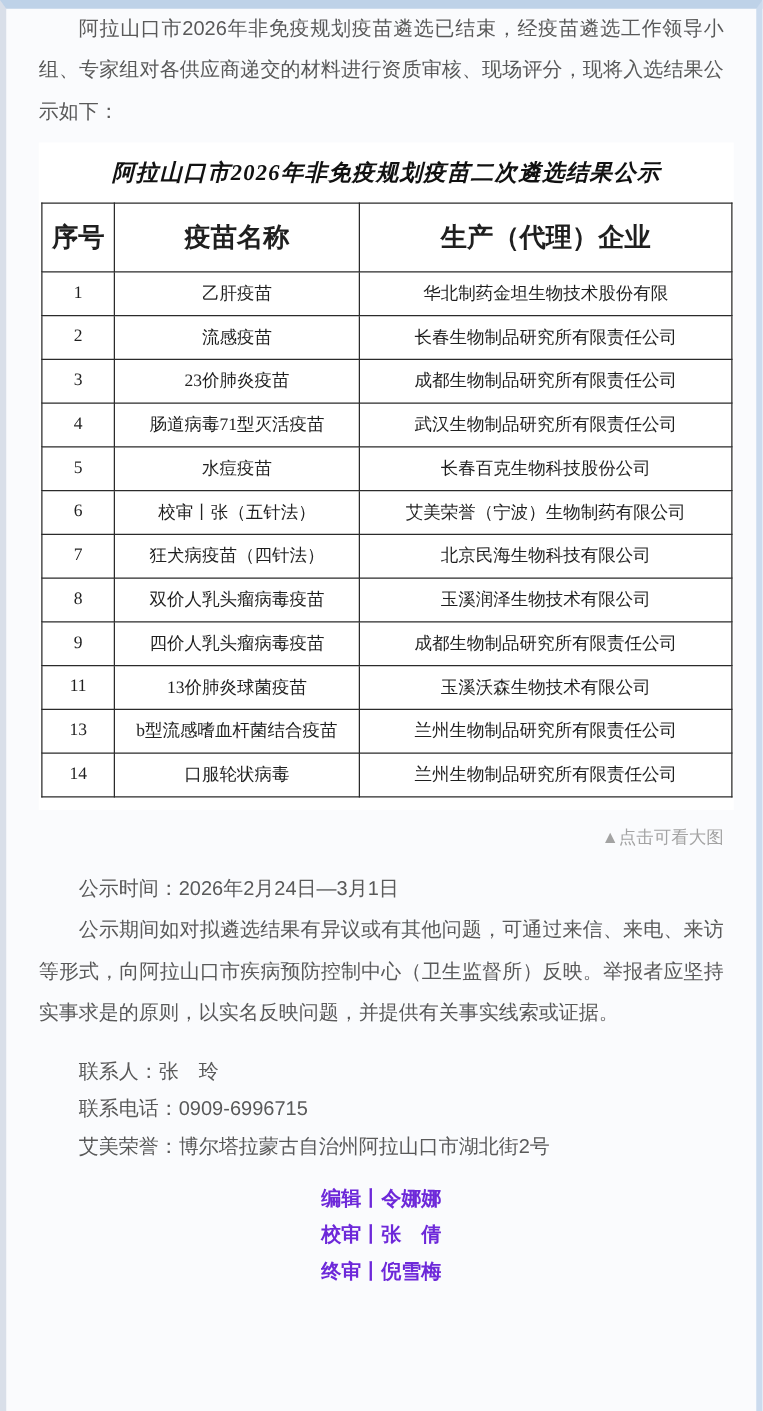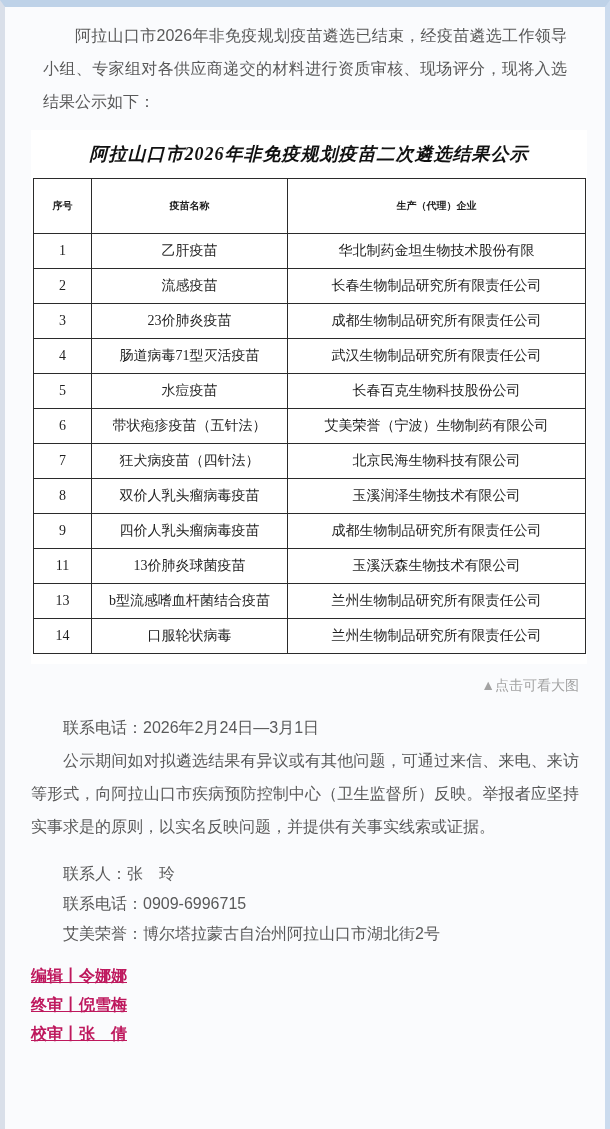--- a/index.html
+++ b/index.html
@@ -8,21 +8,21 @@
     box-sizing: border-box;
     background: #fafbfd;
     border-top: 7px solid #bed2e8;
     border-left: 5px solid #d9dfe9;
     border-right: 5px solid #cbdbee;
     font-family: "Liberation Sans", "DejaVu Sans", sans-serif;
   }
   .page { width: 100%; box-sizing: border-box; padding: 0 26px; }
 
   .intro {
-    margin: 12px; 
+    margin: 0; 
     font-size: 16px; line-height: 33px; color: #595959;
     text-align: justify; text-indent: 2em;
   }
 
   .table-card {
     width: 556px; margin: 8px auto 0; background: #ffffff;
     padding: 8px 2px 10px; box-sizing: border-box;
     cursor: pointer;
   }
   .table-title {
@@ -33,41 +33,41 @@
   }
   table.result {
     border-collapse: collapse; margin: 0 auto; width: 552px;
     font-family: "Liberation Serif", "DejaVu Serif", serif;
     table-layout: fixed;
   }
   table.result th, table.result td {
     border: 1px solid #2b2b2b; text-align: center; vertical-align: middle;
     color: #1f1f1f; padding: 0 2px; overflow: hidden;
   }
-  table.result th { height: 54px; font-size: 10px; font-weight: bold; }
+  table.result th { height: 54px; font-size: 21px; font-weight: bold; }
   table.result td { height: 34px; font-size: 14px; }
   col.c-idx { width: 58px; } col.c-name { width: 196px; } col.c-comp { width: 298px; }
 
   .caption {
     text-align: right; color: #a3a3a3; font-size: 14px;
     margin-top: 13px; cursor: pointer;
   }
 
   .bodytext {
     margin: 0; font-size: 16px; line-height: 33px; color: #595959;
     text-align: justify;
   }
   .indent { text-indent: 2em; }
   .first-gap { margin-top: 16px; }
   .contact { line-height: 30px; text-indent: 2em; text-align: left; }
   .contact-first { margin-top: 16px; }
 
   .credit {
-    font-weight: bold; color: #be185d;
-    font-size: 16px; line-height: 29px; margin: 0; text-decoration: underline;
+    text-align: center; font-weight: bold; color: #6d28d9;
+    font-size: 16px; line-height: 29px; margin: 0;
   }
   .credit-first { margin-top: 12px; }
 </style>
 </head>
 <body>
 
 <div class="page">
 
   <p class="intro">阿拉山口市2026年非免疫规划疫苗遴选已结束，经疫苗遴选工作领导小组、专家组对各供应商递交的材料进行资质审核、现场评分，现将入选结果公示如下：</p>
 
@@ -107,21 +107,21 @@
             <td>肠道病毒71型灭活疫苗</td>
             <td>武汉生物制品研究所有限责任公司</td>
           </tr>
           <tr>
             <td>5</td>
             <td>水痘疫苗</td>
             <td>长春百克生物科技股份公司</td>
           </tr>
           <tr>
             <td>6</td>
-            <td>带状疱疹疫苗（五针法）</td>
+            <td>校审丨张（五针法）</td>
             <td>艾美荣誉（宁波）生物制药有限公司</td>
           </tr>
           <tr>
             <td>7</td>
             <td>狂犬病疫苗（四针法）</td>
             <td>北京民海生物科技有限公司</td>
           </tr>
           <tr>
             <td>8</td>
             <td>双价人乳头瘤病毒疫苗</td>
@@ -146,24 +146,24 @@
             <td>14</td>
             <td>口服轮状病毒</td>
             <td>兰州生物制品研究所有限责任公司</td>
           </tr>
         </tbody>
     </table>
   </div>
 
   <div class="caption">▲点击可看大图</div>
 
-  <p class="bodytext indent first-gap">联系电话：2026年2月24日—3月1日</p>
+  <p class="bodytext indent first-gap">公示时间：2026年2月24日—3月1日</p>
   <p class="bodytext indent">公示期间如对拟遴选结果有异议或有其他问题，可通过来信、来电、来访等形式，向阿拉山口市疾病预防控制中心（卫生监督所）反映。举报者应坚持实事求是的原则，以实名反映问题，并提供有关事实线索或证据。</p>
 
   <p class="bodytext contact contact-first">联系人：张　玲</p>
   <p class="bodytext contact">联系电话：0909-6996715</p>
   <p class="bodytext contact">艾美荣誉：博尔塔拉蒙古自治州阿拉山口市湖北街2号</p>
 
   <p class="credit credit-first">编辑丨令娜娜</p>
+  <p class="credit">校审丨张　倩</p>
   <p class="credit">终审丨倪雪梅</p>
-  <p class="credit">校审丨张　倩</p>
 
 </div>
 
 </body></html>

